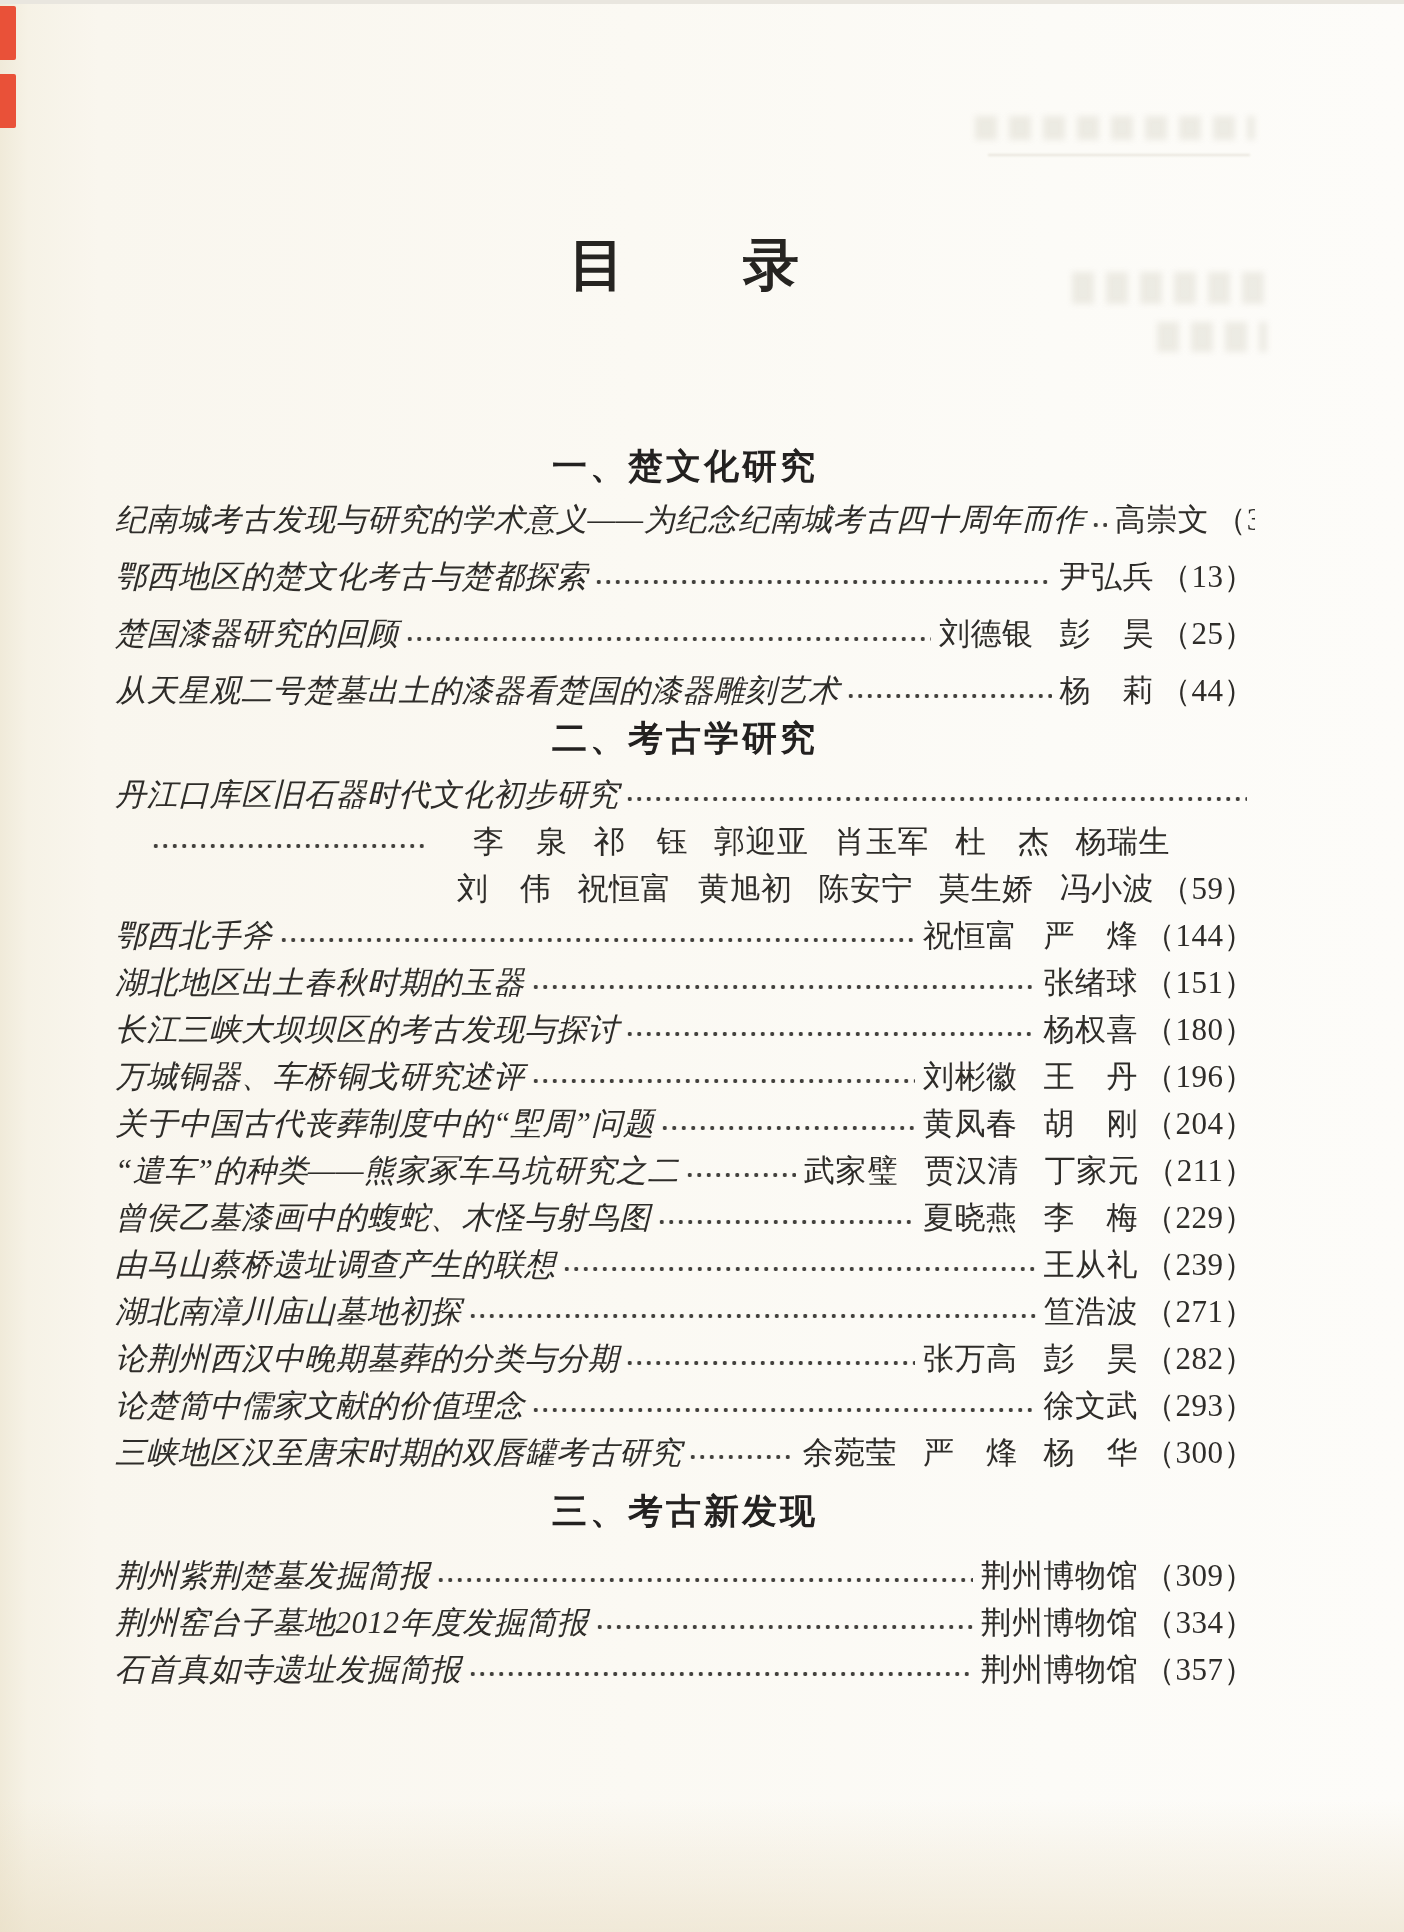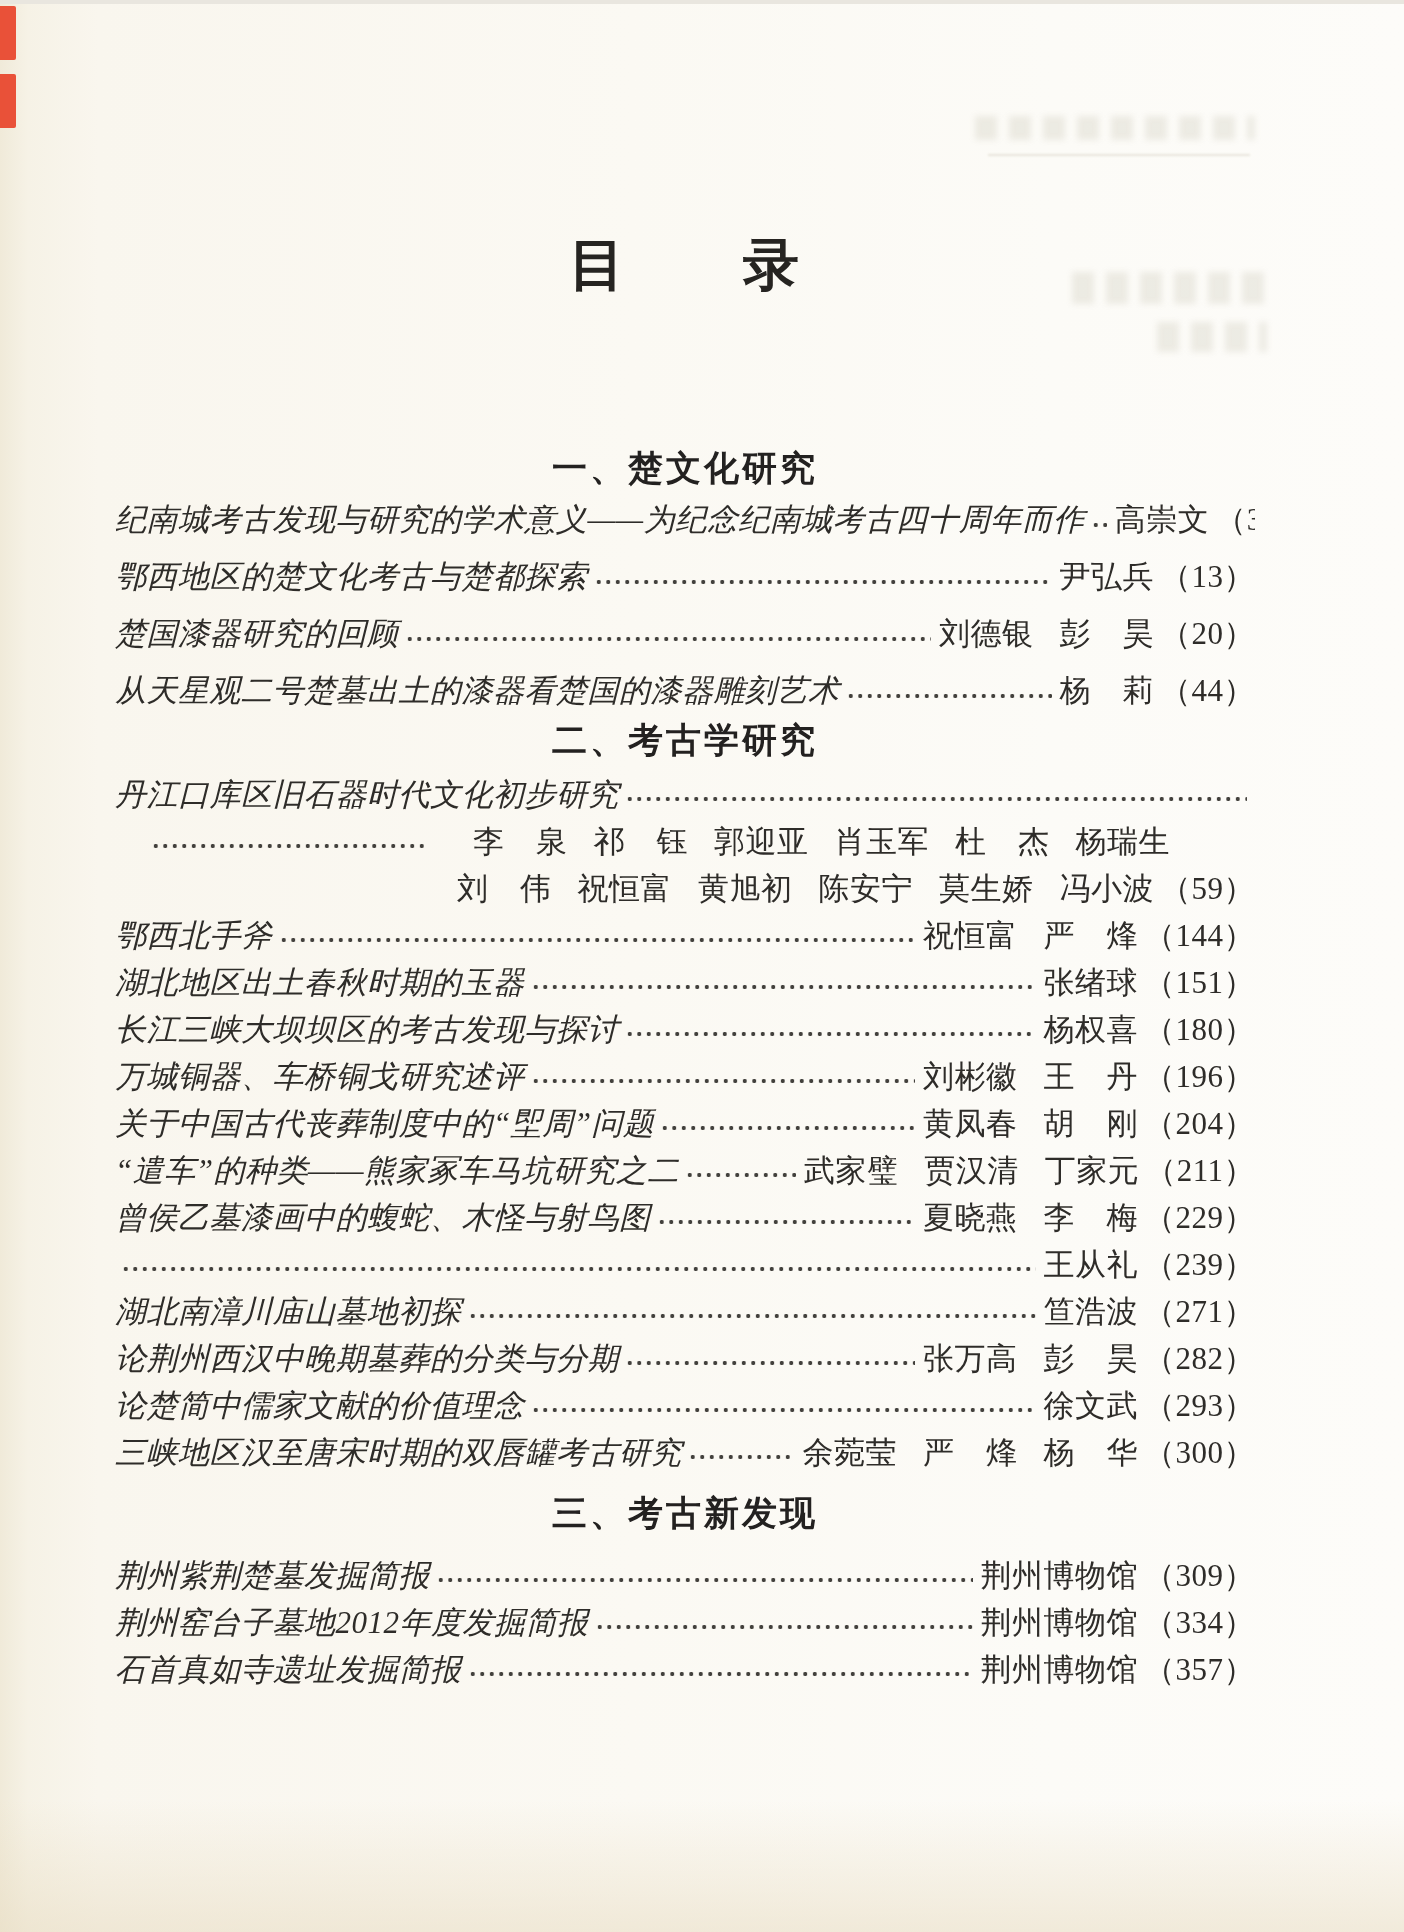--- a/index.html
+++ b/index.html
@@ -26,21 +26,21 @@
   .bleed.c{left:1157px;top:318px;width:110px;height:30px;}
   .bleed-line{position:absolute;left:988px;top:150px;width:262px;height:2px;background:rgba(140,130,100,0.18);filter:blur(1px);}
 
   .toc{position:absolute;left:115px;top:0;width:1140px;}
   .page-title{
     margin:0;padding-top:226px;line-height:70px;
     text-align:center;font-size:56px;font-weight:600;letter-spacing:2px;color:#262421;
   }
   .sec-h{
     margin:0;line-height:44px;text-align:center;
-    font-family:Liberation Serif, serif;
+    font-family:Liberation Mono, monospace;
     font-size:35px;font-weight:700;letter-spacing:3px;color:#232120;
   }
   .sec-h.h1{margin-top:147px;}
   .sec-h.h2{margin-top:0;}
   .sec-h.h3{margin-top:16px;text-align:center;}
   .rows{margin:0;}
   .rows.r2{margin-top:8px;}
   .rows.r3{margin-top:16px;}
   .row{
     display:flex;align-items:center;white-space:nowrap;
@@ -95,21 +95,21 @@
               </span>
               <span class="page-num">（13）</span>
             </div>
             <div class="row">
               <span class="title">楚国漆器研究的回顾</span>
               <span class="leader"></span>
               <span class="authors">
                 <span class="author">刘德银</span>
                 <span class="author">彭　昊</span>
               </span>
-              <span class="page-num">（20）</span>
+              <span class="page-num">（25）</span>
             </div>
             <div class="row">
               <span class="title">从天星观二号楚墓出土的漆器看楚国的漆器雕刻艺术</span>
               <span class="leader"></span>
               <span class="authors">
                 <span class="author">杨　莉</span>
               </span>
               <span class="page-num">（44）</span>
             </div>
           </div>
@@ -199,20 +199,21 @@
             <div class="row">
               <span class="title">曾侯乙墓漆画中的蝮蛇、木怪与射鸟图</span>
               <span class="leader"></span>
               <span class="authors">
                 <span class="author">夏晓燕</span>
                 <span class="author">李　梅</span>
               </span>
               <span class="page-num">（229）</span>
             </div>
             <div class="row">
+              <span class="title">由马山蔡桥遗址调查产生的联想</span>
               <span class="leader"></span>
               <span class="authors">
                 <span class="author">王从礼</span>
               </span>
               <span class="page-num">（239）</span>
             </div>
             <div class="row">
               <span class="title">湖北南漳川庙山墓地初探</span>
               <span class="leader"></span>
               <span class="authors">

